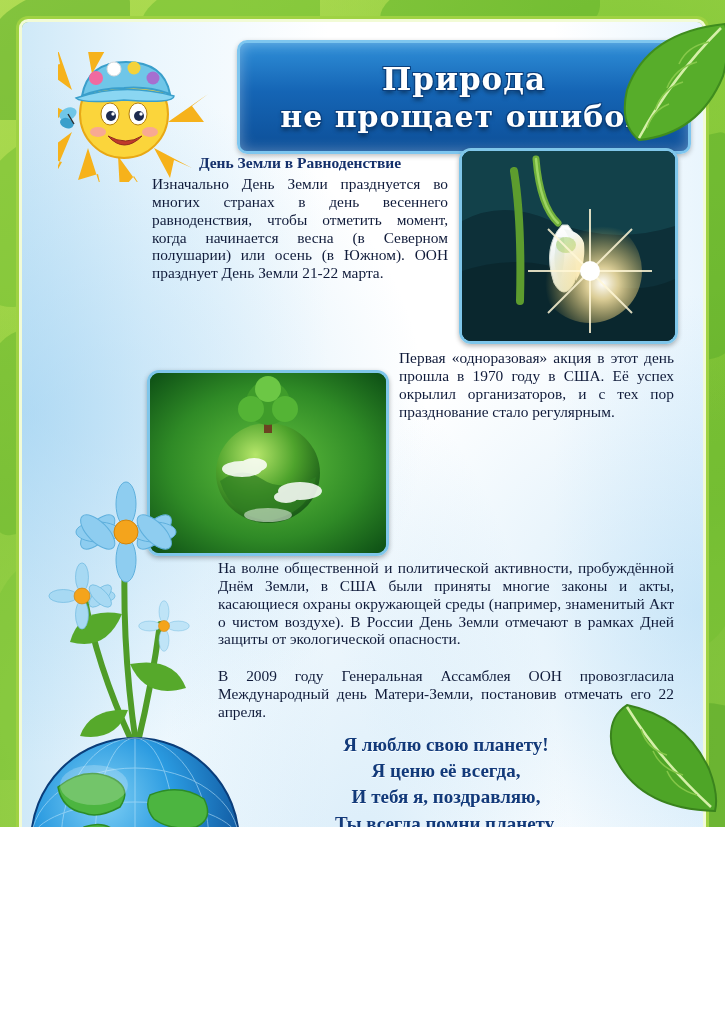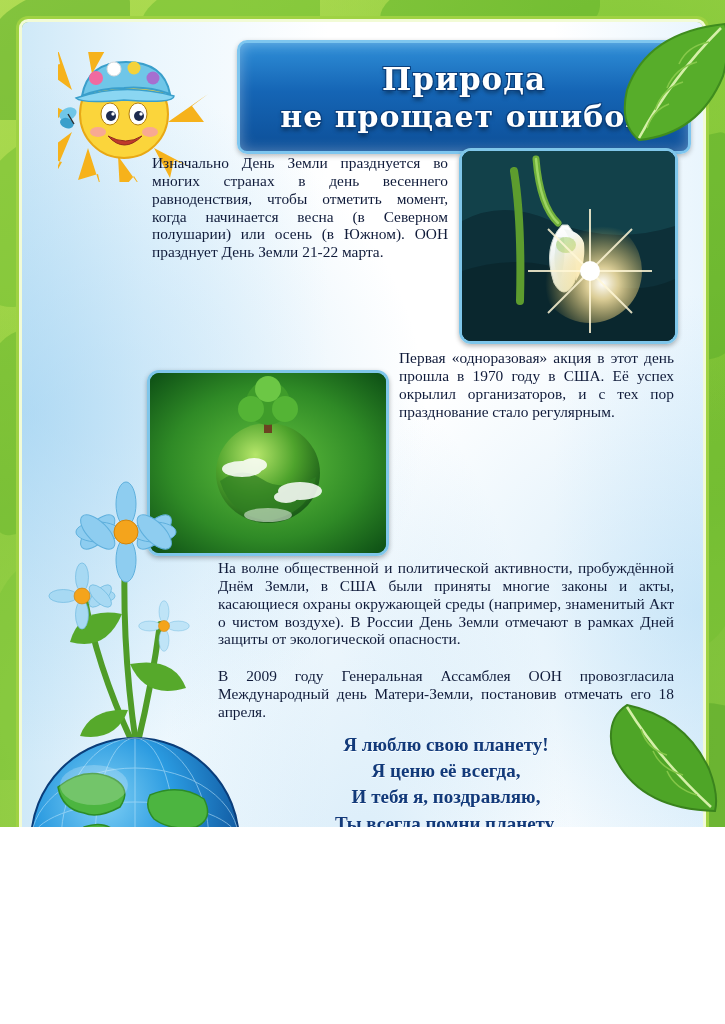--- a/index.html
+++ b/index.html
@@ -271,20 +271,21 @@
 
         <g transform="translate(10,62)">
           <ellipse cx="0" cy="0" rx="9" ry="6" fill="#6fc6e8" transform="rotate(-25)"></ellipse>
           <ellipse cx="2" cy="9" rx="7" ry="5" fill="#3a9fcb" transform="rotate(20)"></ellipse>
           <line x1="0" y1="0" x2="6" y2="10" stroke="#2b2b2b" stroke-width="1.4"></line>
         </g>
       </svg>
     </div>
 
     <div id="block1">
+      <div class="sec-head">День Земли в Равноденствие</div>
       <p class="para">Изначально День Земли празднуется во многих странах в день весеннего равноденствия, чтобы отметить момент, когда начинается весна (в Северном полушарии) или осень (в Южном). ООН празднует День Земли 21-22 марта.</p>
     </div>
 
     <div id="photo1">
       <svg viewBox="0 0 213 190" width="213" height="190" aria-hidden="true">
         <defs>
           <radialGradient id="sunburst" cx="62%" cy="62%" r="55%">
             <stop offset="0%" stop-color="#ffffff"></stop>
             <stop offset="28%" stop-color="#ffe9a8" stop-opacity=".85"></stop>
             <stop offset="100%" stop-color="#ffd45a" stop-opacity="0"></stop>
@@ -355,21 +356,21 @@
         <circle cx="135" cy="36" r="13" fill="#54b435"></circle>
         <circle cx="118" cy="16" r="13" fill="#6cc745"></circle>
       </svg>
     </div>
 
     <div id="block3">
       <p class="para">На волне общественной и политической активности, пробуждённой Днём Земли, в США были приняты многие законы и акты, касающиеся охраны окружающей среды (например, знаменитый Акт о чистом воздухе). В России День Земли отмечают в рамках Дней защиты от экологической опасности.</p>
     </div>
 
     <div id="block4">
-      <p class="para">В 2009 году Генеральная Ассамблея ООН провозгласила Международный день Матери-Земли, постановив отмечать его 18 апреля.</p>
+      <p class="para">В 2009 году Генеральная Ассамблея ООН провозгласила Международный день Матери-Земли, постановив отмечать его 22 апреля.</p>
     </div>
 
     <div id="poem">
       <div class="poem-line">Я люблю свою планету!</div>
       <div class="poem-line">Я ценю её всегда,</div>
       <div class="poem-line">И тебя я, поздравляю,</div>
       <div class="poem-line">Ты всегда помни планету,</div>
       <div class="poem-line">Люблю её и ты люби.</div>
     </div>
 

